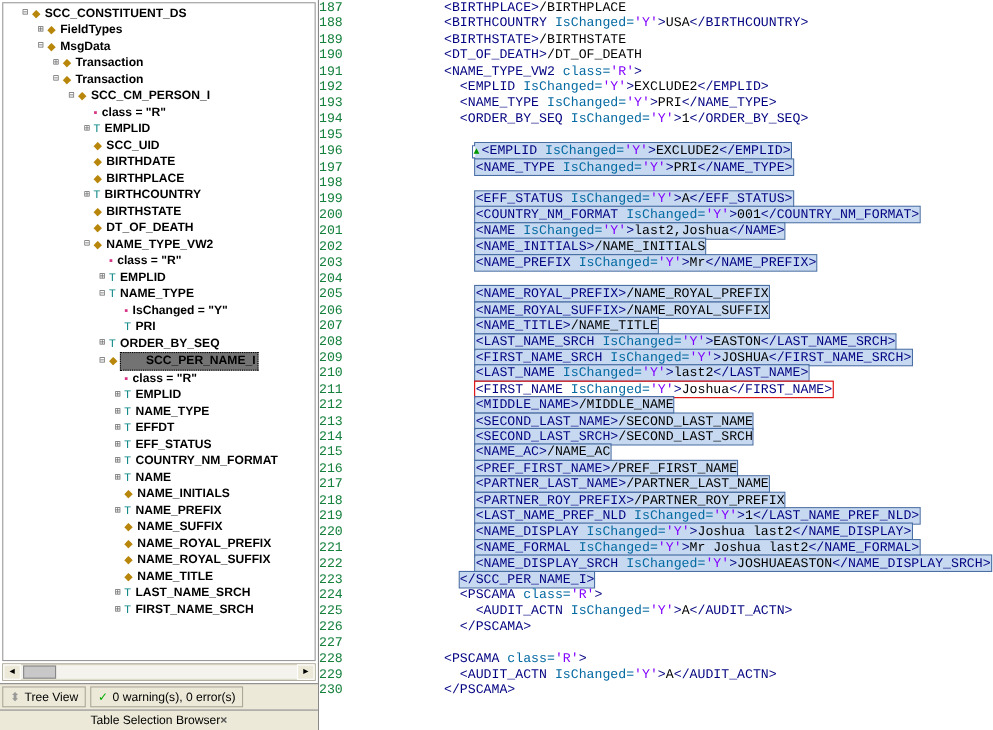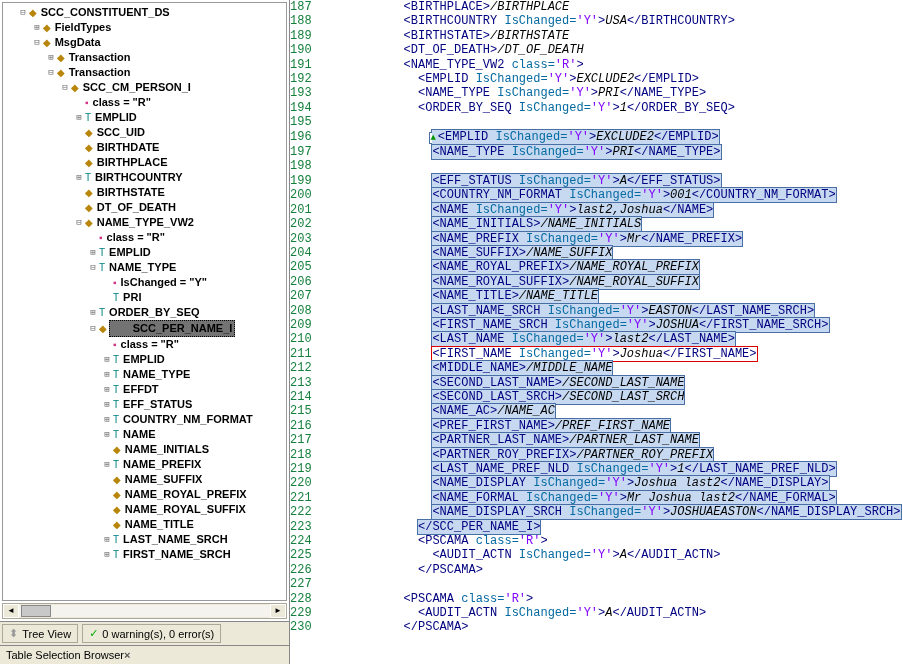--- a/index.html
+++ b/index.html
@@ -22,30 +22,30 @@
 .indent-4 { padding-left: 56px; }
 .indent-5 { padding-left: 70px; }
 .indent-6 { padding-left: 84px; }
 .indent-7 { padding-left: 98px; }
 .scroll-bottom { height: 16px; background: #ece9d8; border: 1px solid #aca899; display: flex; align-items: center; margin: 0 2px 2px 2px; }
 .scroll-bottom .arrow { width: 16px; height: 14px; background: #ece9d8; border: 1px solid #fff; text-align: center; font-size: 8px; line-height: 12px; cursor: pointer; }
 .scroll-bottom .track { flex: 1; background: #f4f3ee; }
 .scroll-bottom .thumb { width: 30px; height: 12px; background: #c8c8c8; border: 1px solid #888; margin-left: 2px; }
 .bottom-bar { display: flex; border-top: 1px solid #888; background: #ece9d8; padding: 2px; }
 .btn { border: 1px solid #aca899; background: #ece9d8; padding: 2px 6px; font-size: 11px; margin-right: 4px; cursor: pointer; display: flex; align-items: center; gap: 4px; }
-.status-bar { border-top: 1px solid #888; background: #ece9d8; padding: 3px 6px; font-size: 11px; display: flex; justify-content: flex-start; }
+.status-bar { border-top: 1px solid #888; background: #ece9d8; padding: 3px 17px; font-size: 11px; display: flex; justify-content: center; }
 .close-x { cursor: pointer; font-family: Arial; font-weight: bold; color: #555; }
 .right-panel { flex: 1; overflow: auto; background: #fff; font-family: 'Courier New', monospace; font-size: 12px; }
 .code-line { display: flex; white-space: pre; line-height: 14.4px; }
 .gutter { width: 52px; text-align: left; padding-right: 12px; color: #15803d; flex-shrink: 0; user-select: none; }
 .code { padding-left: 4px; }
 .tag { color: #000080; }
 .attr { color: #0369a1; }
 .val { color: #8000ff; }
-.txt { color: #000; font-style: italic; }
+.txt { color: #000; }
 .hl .code > span:first-child { background: #c6d9f1; outline: 1px solid #4a6fa5; }
 .hl-red .code > span:first-child { background: #fff; outline: 1px solid #d00; }
 .tri { color: #090; font-size: 9px; position: relative; left: -2px; }
 </style>
 </head>
 <body>
 
 <div class="container">
   <div class="left-panel">
     <div class="tree-wrap">
@@ -270,21 +270,21 @@
       <div class="code-line"><div class="gutter">194</div><div class="code">          <span><span class="tag">&lt;ORDER_BY_SEQ</span><span class="attr"> IsChanged=</span><span class="val">'Y'</span><span class="tag">&gt;</span><span class="txt">1</span><span class="tag">&lt;/ORDER_BY_SEQ&gt;</span></span></div></div>
       <div class="code-line hl"><div class="gutter">195</div></div>
       <div class="code-line hl"><div class="gutter">196</div><div class="code">            <span><span class="tri">▲</span><span class="tag">&lt;EMPLID</span><span class="attr"> IsChanged=</span><span class="val">'Y'</span><span class="tag">&gt;</span><span class="txt">EXCLUDE2</span><span class="tag">&lt;/EMPLID&gt;</span></span></div></div>
       <div class="code-line hl"><div class="gutter">197</div><div class="code">            <span><span class="tag">&lt;NAME_TYPE</span><span class="attr"> IsChanged=</span><span class="val">'Y'</span><span class="tag">&gt;</span><span class="txt">PRI</span><span class="tag">&lt;/NAME_TYPE&gt;</span></span></div></div>
       <div class="code-line hl"><div class="gutter">198</div></div>
       <div class="code-line hl"><div class="gutter">199</div><div class="code">            <span><span class="tag">&lt;EFF_STATUS</span><span class="attr"> IsChanged=</span><span class="val">'Y'</span><span class="tag">&gt;</span><span class="txt">A</span><span class="tag">&lt;/EFF_STATUS&gt;</span></span></div></div>
       <div class="code-line hl"><div class="gutter">200</div><div class="code">            <span><span class="tag">&lt;COUNTRY_NM_FORMAT</span><span class="attr"> IsChanged=</span><span class="val">'Y'</span><span class="tag">&gt;</span><span class="txt">001</span><span class="tag">&lt;/COUNTRY_NM_FORMAT&gt;</span></span></div></div>
       <div class="code-line hl"><div class="gutter">201</div><div class="code">            <span><span class="tag">&lt;NAME</span><span class="attr"> IsChanged=</span><span class="val">'Y'</span><span class="tag">&gt;</span><span class="txt">last2,Joshua</span><span class="tag">&lt;/NAME&gt;</span></span></div></div>
       <div class="code-line hl"><div class="gutter">202</div><div class="code">            <span><span class="tag">&lt;NAME_INITIALS</span><span class="tag">&gt;</span><span class="txt">/NAME_INITIALS</span></span></div></div>
       <div class="code-line hl"><div class="gutter">203</div><div class="code">            <span><span class="tag">&lt;NAME_PREFIX</span><span class="attr"> IsChanged=</span><span class="val">'Y'</span><span class="tag">&gt;</span><span class="txt">Mr</span><span class="tag">&lt;/NAME_PREFIX&gt;</span></span></div></div>
-      <div class="code-line hl"><div class="gutter">204</div><div class="code">            <span><span class="tag">&lt;NAME_SUFFIX</span><span class="tag">&gt;</span><span class="txt">/NAME_SUFFIX</span></span></div></div>
+      <div class="code-line hl"><div class="gutter">204</div></div>
       <div class="code-line hl"><div class="gutter">205</div><div class="code">            <span><span class="tag">&lt;NAME_ROYAL_PREFIX</span><span class="tag">&gt;</span><span class="txt">/NAME_ROYAL_PREFIX</span></span></div></div>
       <div class="code-line hl"><div class="gutter">206</div><div class="code">            <span><span class="tag">&lt;NAME_ROYAL_SUFFIX</span><span class="tag">&gt;</span><span class="txt">/NAME_ROYAL_SUFFIX</span></span></div></div>
       <div class="code-line hl"><div class="gutter">207</div><div class="code">            <span><span class="tag">&lt;NAME_TITLE</span><span class="tag">&gt;</span><span class="txt">/NAME_TITLE</span></span></div></div>
       <div class="code-line hl"><div class="gutter">208</div><div class="code">            <span><span class="tag">&lt;LAST_NAME_SRCH</span><span class="attr"> IsChanged=</span><span class="val">'Y'</span><span class="tag">&gt;</span><span class="txt">EASTON</span><span class="tag">&lt;/LAST_NAME_SRCH&gt;</span></span></div></div>
       <div class="code-line hl"><div class="gutter">209</div><div class="code">            <span><span class="tag">&lt;FIRST_NAME_SRCH</span><span class="attr"> IsChanged=</span><span class="val">'Y'</span><span class="tag">&gt;</span><span class="txt">JOSHUA</span><span class="tag">&lt;/FIRST_NAME_SRCH&gt;</span></span></div></div>
       <div class="code-line hl"><div class="gutter">210</div><div class="code">            <span><span class="tag">&lt;LAST_NAME</span><span class="attr"> IsChanged=</span><span class="val">'Y'</span><span class="tag">&gt;</span><span class="txt">last2</span><span class="tag">&lt;/LAST_NAME&gt;</span></span></div></div>
       <div class="code-line hl-red"><div class="gutter">211</div><div class="code">            <span><span class="tag">&lt;FIRST_NAME</span><span class="attr"> IsChanged=</span><span class="val">'Y'</span><span class="tag">&gt;</span><span class="txt">Joshua</span><span class="tag">&lt;/FIRST_NAME&gt;</span></span></div></div>
       <div class="code-line hl"><div class="gutter">212</div><div class="code">            <span><span class="tag">&lt;MIDDLE_NAME</span><span class="tag">&gt;</span><span class="txt">/MIDDLE_NAME</span></span></div></div>
       <div class="code-line hl"><div class="gutter">213</div><div class="code">            <span><span class="tag">&lt;SECOND_LAST_NAME</span><span class="tag">&gt;</span><span class="txt">/SECOND_LAST_NAME</span></span></div></div>
       <div class="code-line hl"><div class="gutter">214</div><div class="code">            <span><span class="tag">&lt;SECOND_LAST_SRCH</span><span class="tag">&gt;</span><span class="txt">/SECOND_LAST_SRCH</span></span></div></div>

